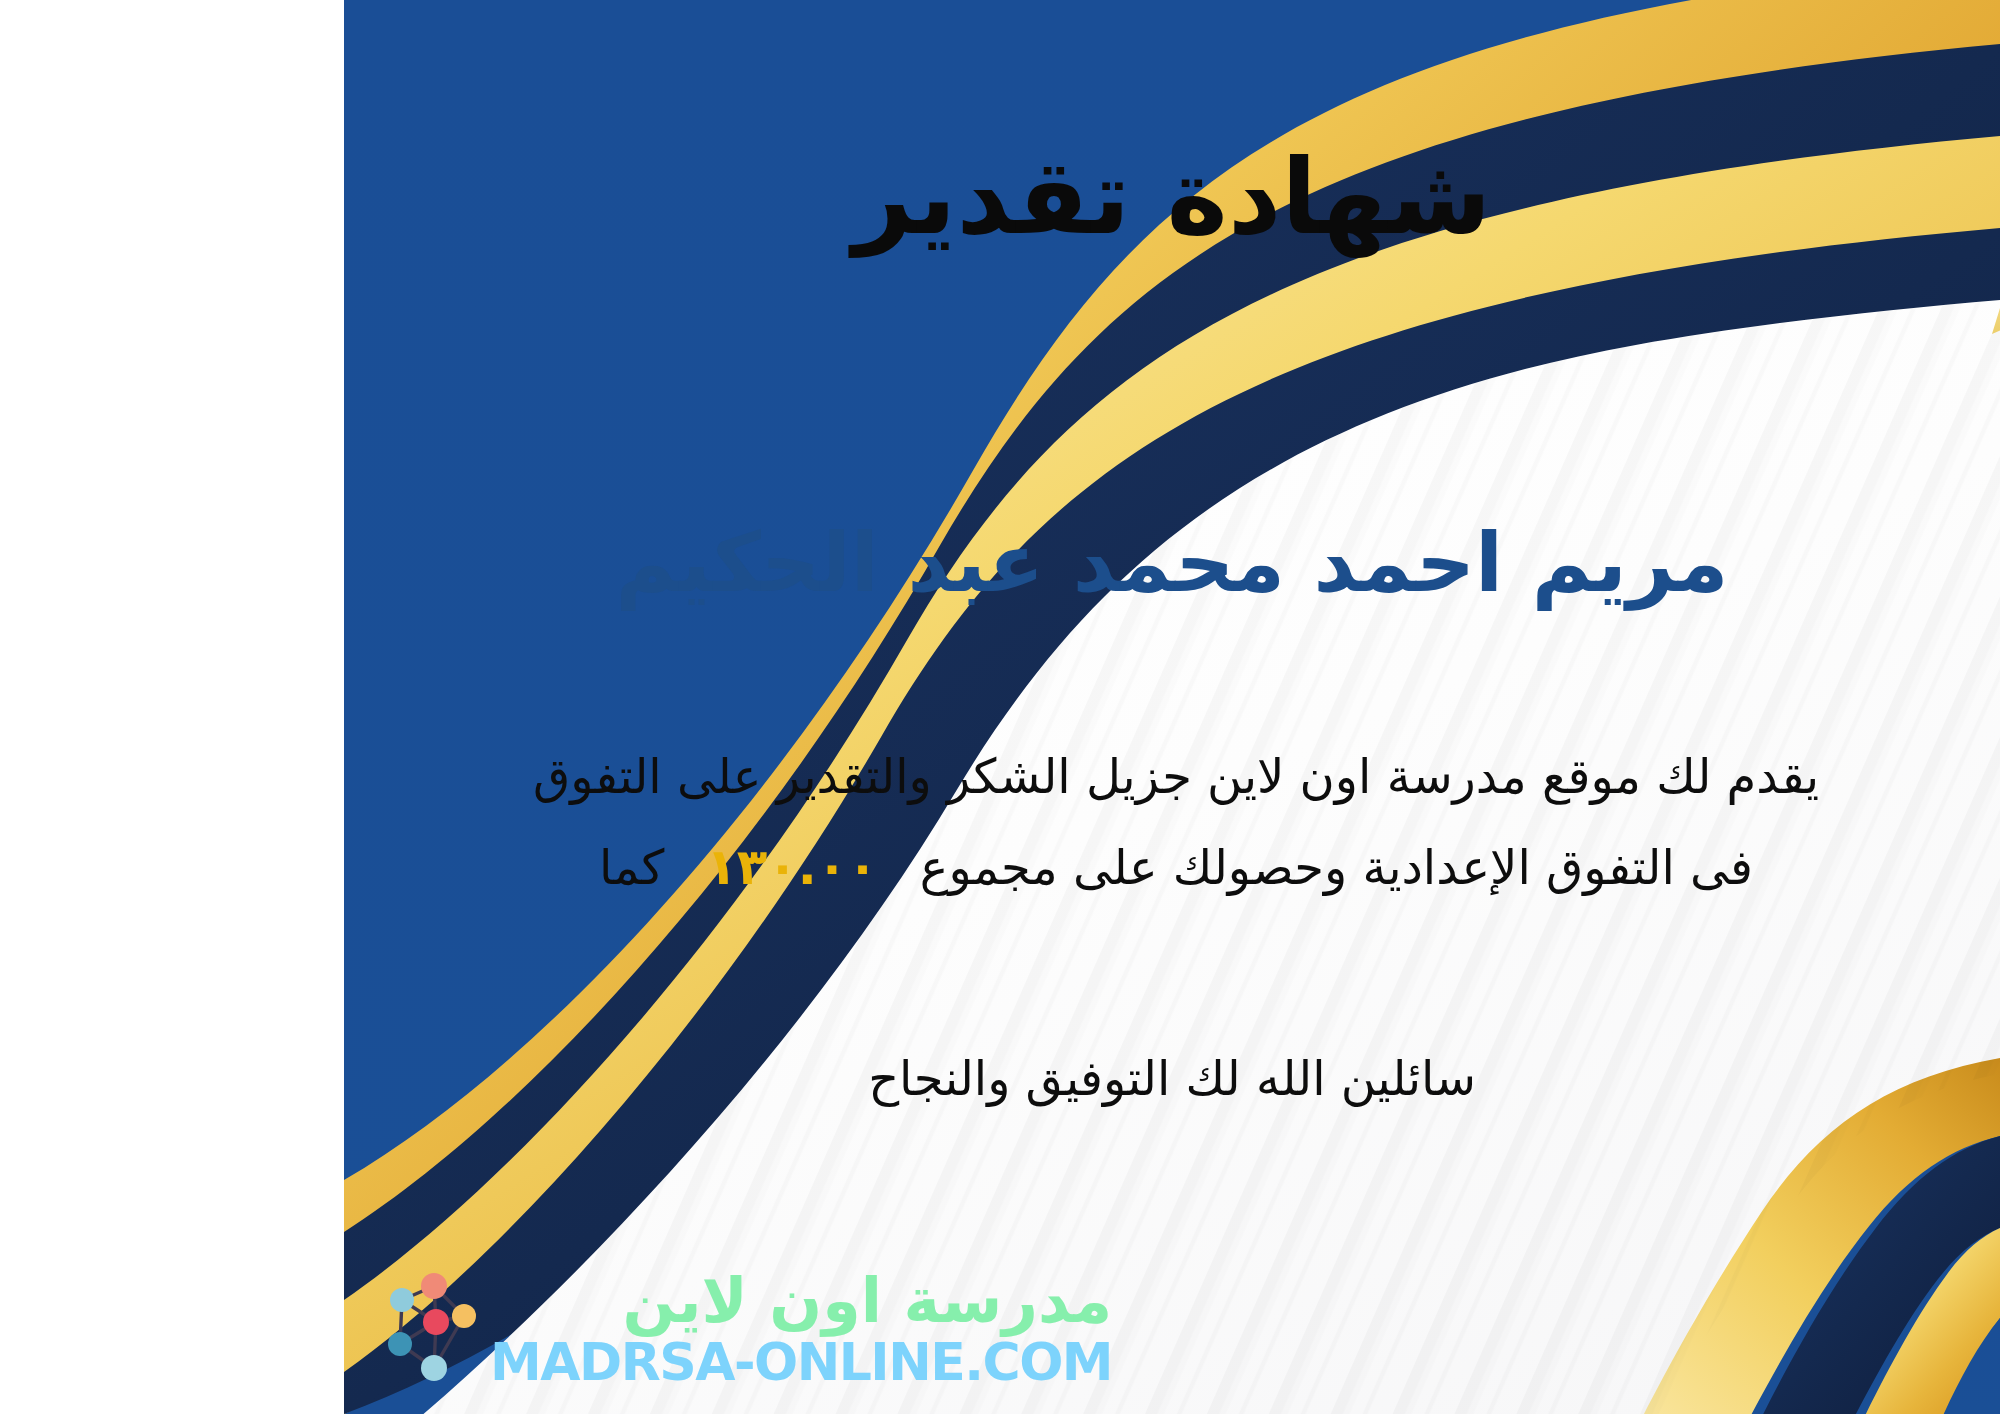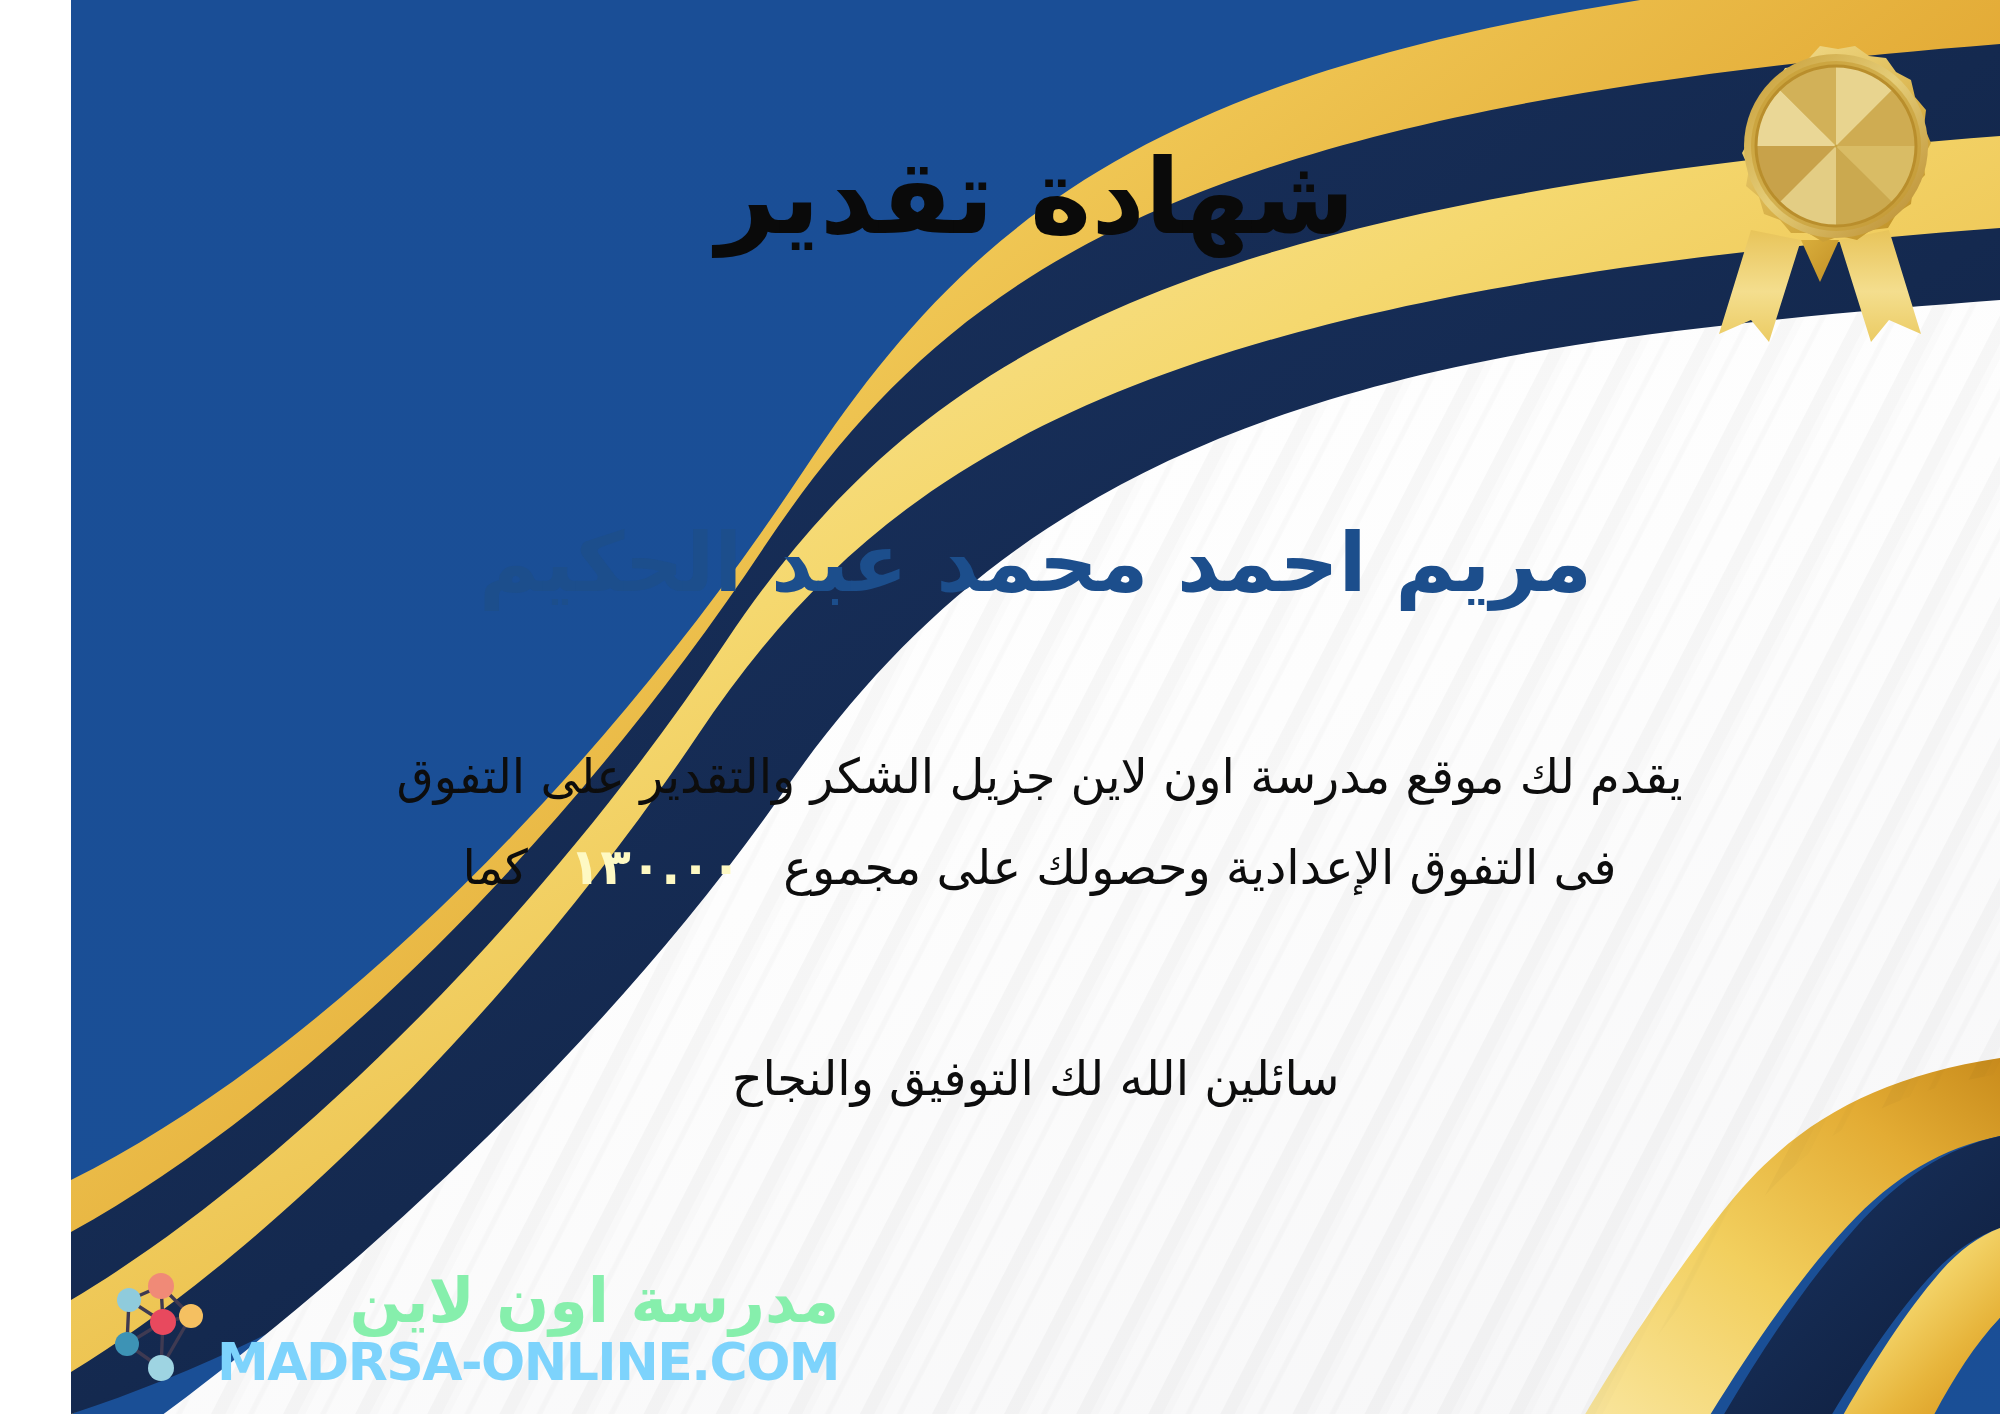--- a/index.html
+++ b/index.html
@@ -4,21 +4,21 @@
 <title>شهادة تقدير</title>
 <style>
   html, body {
     margin: 0;
     padding: 0;
     background: #ffffff;
   }
 
   #certificate {
     position: relative;
-    width: 1929px;
+    width: 1656px;
     height: 1414px;
     overflow: hidden;
     background: #1A4F96;
     font-family: "DejaVu Sans", "Liberation Sans", sans-serif;
   }
 
   
   .bg-layer {
     position: absolute;
     inset: 0;
@@ -70,21 +70,21 @@
     color: #0d0d0d;
     line-height: 1.85;
   }
 
   .body-line {
     display: block;
     white-space: nowrap;
   }
 
   .grade-value {
-    color: #fef9c3;
+    color: #eab308;
     font-weight: 700;
     padding: 0 42px;
     font-size: 50px;
   }
 
   .closing-line {
     position: absolute;
     top: 1040px;
     left: 0;
     right: 0;

